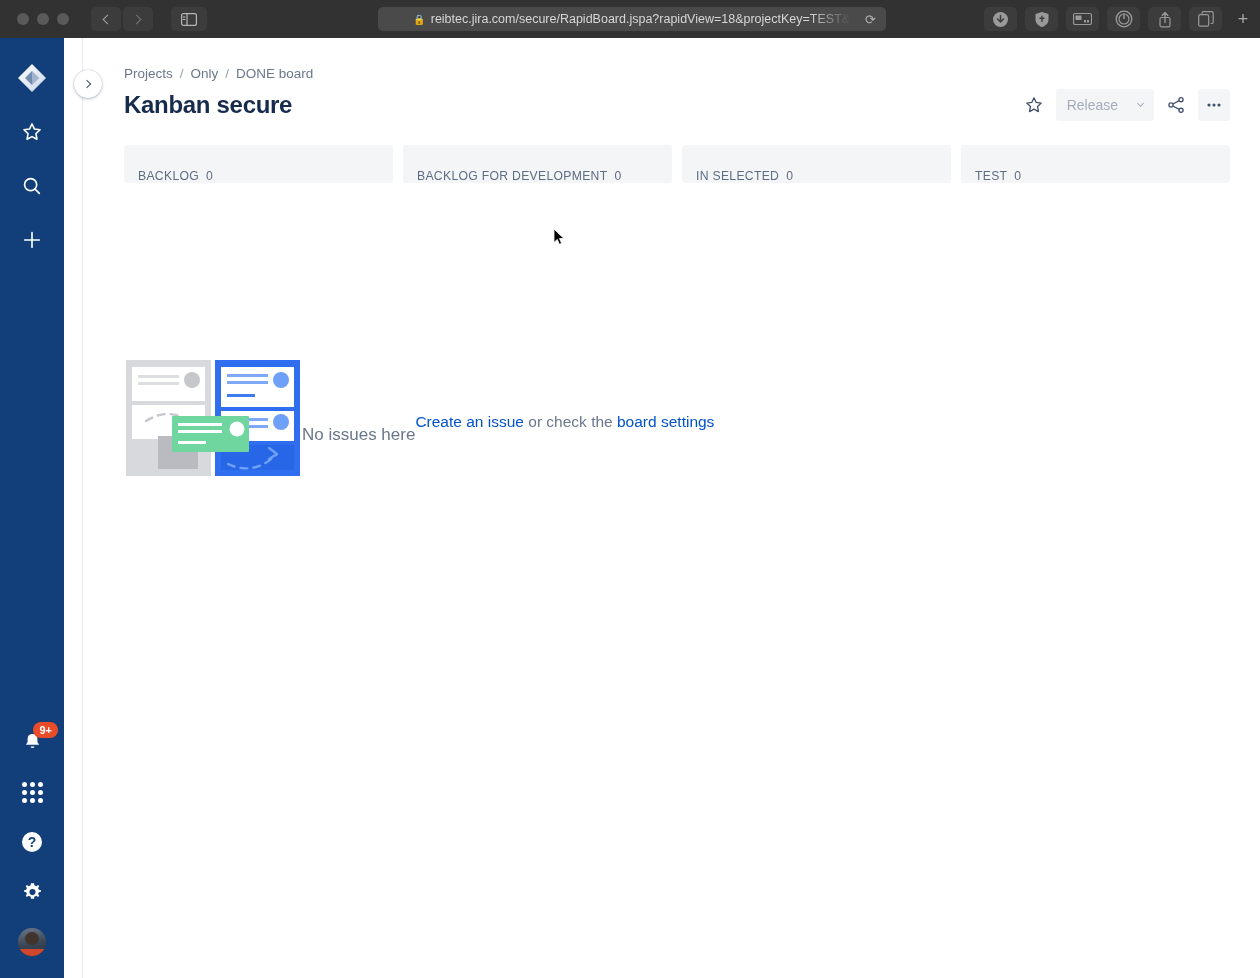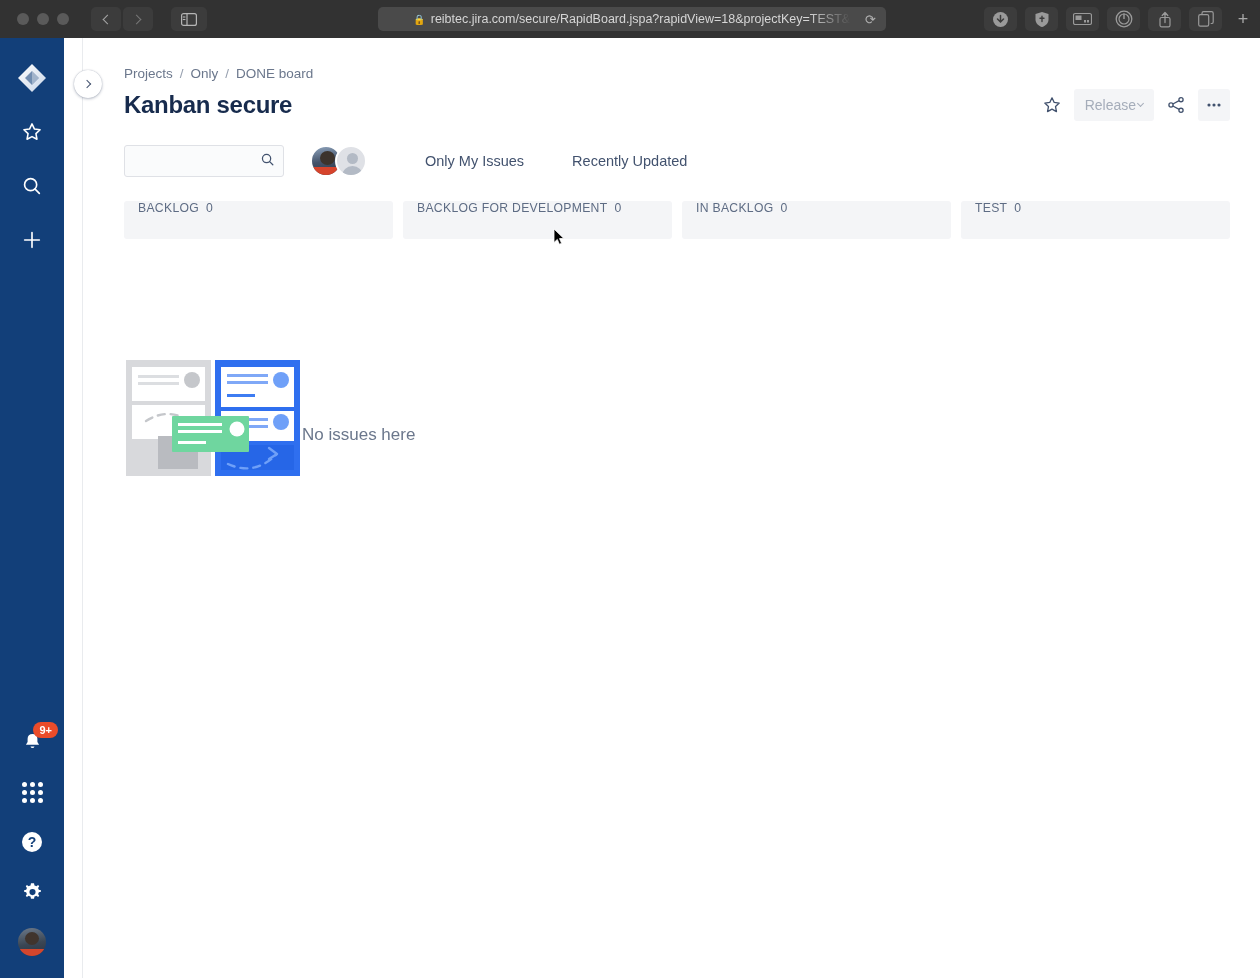--- a/index.html
+++ b/index.html
@@ -144,21 +144,21 @@
   }
   .title-actions { display: flex; align-items: center; gap: 6px; }
   .icon-btn {
     width: 32px; height: 32px; border-radius: 3px;
     display: flex; align-items: center; justify-content: center;
   }
   .icon-btn.filled { background: #f4f5f7; }
   .release-btn {
     height: 32px; padding: 0 11px;
     background: #f4f5f7; border-radius: 3px;
-    display: flex; align-items: center; gap: 2px;
+    display: flex; align-items: center; gap: 20px;
     color: #a5adba; font-size: 14px;
   }
   .release-chev {
     width: 5px; height: 5px;
     border-bottom: 1.6px solid #a5adba; border-right: 1.6px solid #a5adba;
     transform: rotate(45deg); margin-top: -3px;
   }
 
   .filter-row {
     display: flex; align-items: center; margin-top: 24px; gap: 0px;
@@ -205,21 +205,21 @@
     padding: 6px 8px; border-radius: 3px;
   }
   .filter-link.first { margin-left: 50px; }
 
   .columns {
     display: flex; gap: 10px; margin-top: 24px;
   }
   .col-header {
     flex: 1; height: 38px;
     background: #f4f5f7; border-radius: 3px;
-    display: flex; align-items: flex-start; padding-left: 14px;
+    display: flex; align-items: flex-end; padding-left: 14px;
     font-size: 12.2px; color: #5e6c84; letter-spacing: 0.3px;
   }
   .col-count { margin-left: 7px; color: #5e6c84; }
 
   
   .empty-state {
     position: absolute; left: 0; right: 0; top: 320px;
     display: flex; flex-direction: row; align-items: center;
   }
   .illus { position: relative; width: 178px; height: 120px; }
@@ -426,54 +426,32 @@
         <div class="icon-btn filled">
           <svg width="20" height="20" viewBox="0 0 24 24">
             <circle cx="6" cy="12" r="1.9" fill="#42526e"></circle>
             <circle cx="12" cy="12" r="1.9" fill="#42526e"></circle>
             <circle cx="18" cy="12" r="1.9" fill="#42526e"></circle>
           </svg>
         </div>
       </div>
     </div>
 
-    <div class="filter-row">
-      <div class="search-box">
-        <input class="search-input" type="text" placeholder="" style="">
-        <span class="search-mag">
-          <svg width="15" height="15" viewBox="0 0 24 24">
-            <circle cx="10.5" cy="10.5" r="6.6" fill="none" stroke="#42526e" stroke-width="2"></circle>
-            <line x1="15.4" y1="15.4" x2="20.5" y2="20.5" stroke="#42526e" stroke-width="2" stroke-linecap="round"></line>
-          </svg>
-        </span>
-      </div>
-
-      <div class="avatar-group">
-        <div class="av photo"></div>
-        <div class="av default">
-          <span class="head"></span>
-            <span class="body"></span>
-        </div>
-      </div>
-
-      <div class="filter-link first">Only My Issues</div>
-      <div class="filter-link">Recently Updated</div>
-    </div>
 
     <div class="columns">
       <div class="col-header">
         <span>BACKLOG</span>
         <span class="col-count">0</span>
       </div>
       <div class="col-header">
         <span>BACKLOG FOR DEVELOPMENT</span>
         <span class="col-count">0</span>
       </div>
       <div class="col-header">
-        <span>IN BACKLOG</span>
+        <span>IN SELECTED</span>
         <span class="col-count">0</span>
       </div>
       <div class="col-header">
         <span>TEST</span>
         <span class="col-count">0</span>
       </div>
     </div>
 
     <div class="empty-state">
       <div class="illus">
@@ -505,20 +483,23 @@
           <rect x="48" y="58" width="77" height="36" rx="1" fill="#6fd69f"></rect>
           <rect x="54" y="65" width="44" height="3" fill="#ffffff"></rect>
           <rect x="54" y="72" width="44" height="3" fill="#ffffff"></rect>
           <rect x="54" y="83" width="28" height="3" fill="#ffffff"></rect>
           <circle cx="113" cy="71" r="7.5" fill="#ffffff"></circle>
         </svg>
       </div>
 
       <div class="empty-title">No issues here</div>
 
+      <div class="empty-sub">
+        <a href="#">Create an issue</a><span> or check the </span><a href="#">board settings</a>
+      </div>
     </div>
   </div>
 
   <div class="cursor">
     <svg width="12" height="18" viewBox="0 0 12 18">
       <path d="M1 1 L1 14.5 L4.3 11.4 L6.4 16.3 L8.6 15.3 L6.5 10.6 L10.8 10.4 Z" fill="#000000" stroke="#ffffff" stroke-width="0.8"></path>
     </svg>
   </div>
 </div>
 

